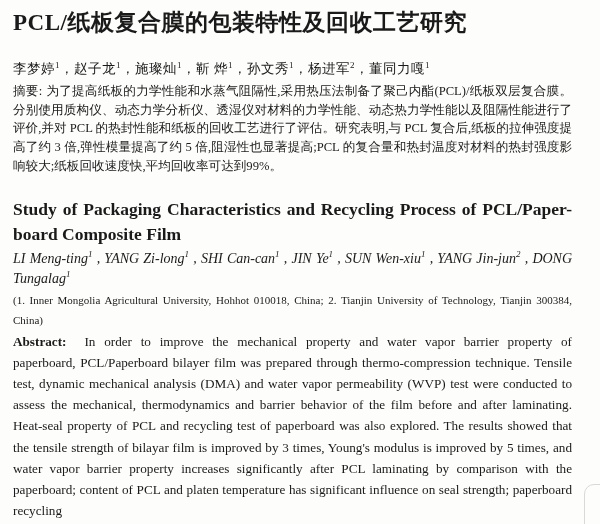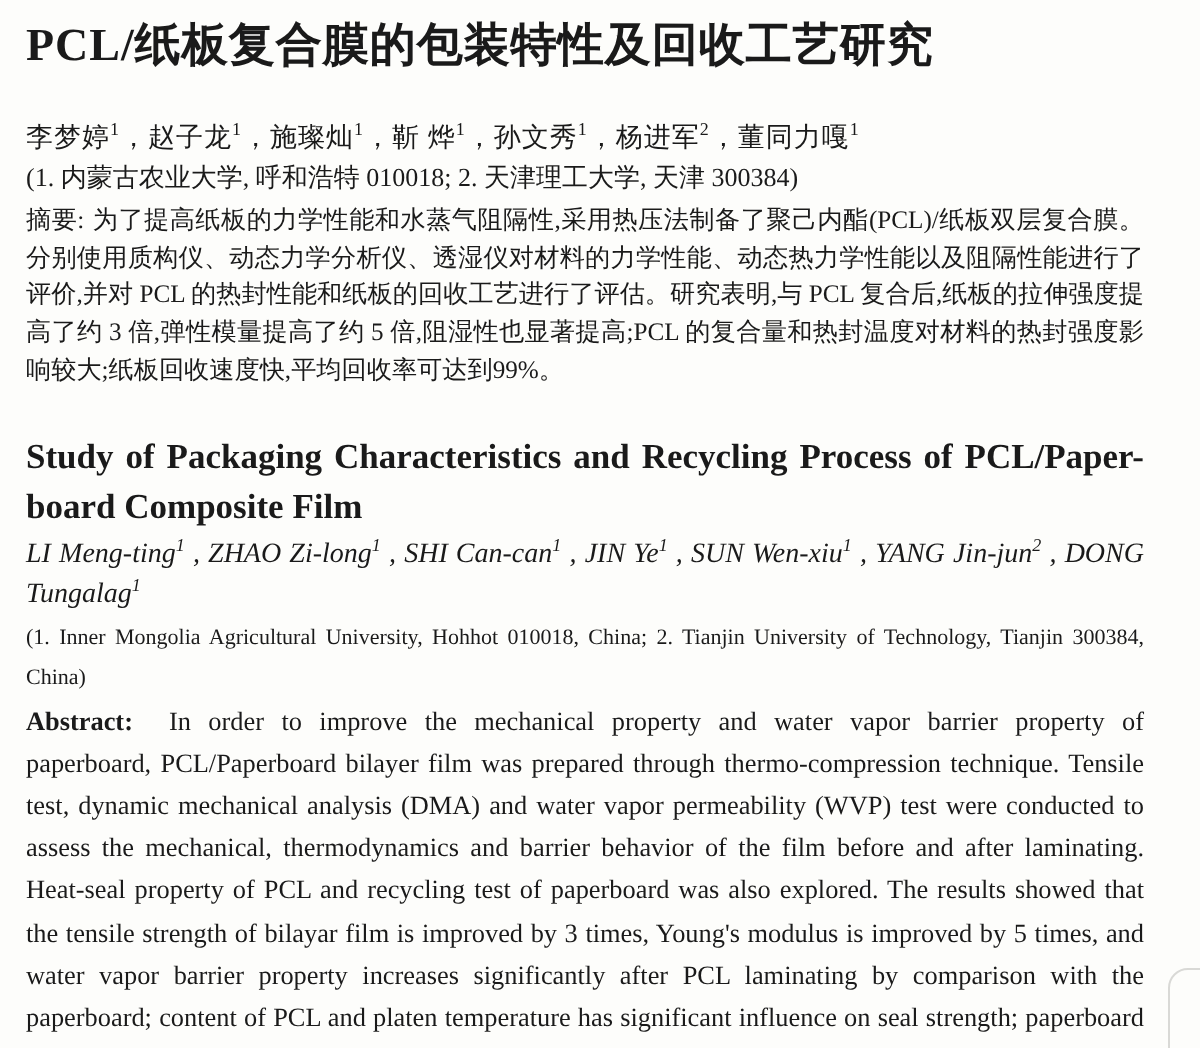--- a/index.html
+++ b/index.html
@@ -109,32 +109,31 @@
 </style>
 </head>
 <body>
 
 <div class="page">
 
   <h1 class="cn-title">PCL/纸板复合膜的包装特性及回收工艺研究</h1>
 
   <p class="cn-authors"><span>李梦婷</span><sup>1</sup><span>，</span><span>赵子龙</span><sup>1</sup><span>，</span><span>施璨灿</span><sup>1</sup><span>，</span><span>靳 烨</span><sup>1</sup><span>，</span><span>孙文秀</span><sup>1</sup><span>，</span><span>杨进军</span><sup>2</sup><span>，</span><span>董同力嘎</span><sup>1</sup></p>
 
-  <p class="cn-affil">(1. 内蒙古农业大学, 呼和浩特 010018; 2. 天津理工大学, 天津 300384)</p>
 
   <p class="cn-abstract"><span class="cjk-label">摘要:</span><span>为了提高纸板的力学性能和水蒸气阻隔性,采用热压法制备了聚己内酯(PCL)/纸板双层复合膜。分别使用质构仪、动态力学分析仪、透湿仪对材料的力学性能、动态热力学性能以及阻隔性能进行了评价,并对 PCL 的热封性能和纸板的回收工艺进行了评估。研究表明,与 PCL 复合后,纸板的拉伸强度提高了约 3 倍,弹性模量提高了约 5 倍,阻湿性也显著提高;PCL 的复合量和热封温度对材料的热封强度影响较大;纸板回收速度快,平均回收率可达到99%。</span></p>
 
 
 
   <h2 class="en-title">
       <span class="tline1">Study of Packaging Characteristics and Recycling Process of PCL/Paper-</span>
       <span class="tline2">board Composite Film</span>
     </h2>
 
-  <p class="en-authors"><span>LI Meng-ting</span><sup>1</sup><span> , </span><span>ZHAO Zi-long</span><sup>1</sup><span> , </span><span>SHI Can-can</span><sup>1</sup><span> , </span><span>JIN Ye</span><sup>1</sup><span> , </span><span>SUN Wen-xiu</span><sup>1</sup><span> , </span><span>YANG Jin-jun</span><sup>2</sup><span> , </span><span>DONG Tungalag</span><sup>1</sup></p>
+  <p class="en-authors"><span>LI Meng-ting</span><sup>1</sup><span> , </span><span>YANG Zi-long</span><sup>1</sup><span> , </span><span>SHI Can-can</span><sup>1</sup><span> , </span><span>JIN Ye</span><sup>1</sup><span> , </span><span>SUN Wen-xiu</span><sup>1</sup><span> , </span><span>YANG Jin-jun</span><sup>2</sup><span> , </span><span>DONG Tungalag</span><sup>1</sup></p>
 
   <p class="en-affil">(1. Inner Mongolia Agricultural University, Hohhot 010018, China; 2. Tianjin University of Technology, Tianjin 300384, China)</p>
 
   <p class="en-abstract"><span class="en-label">Abstract:</span><span>In order to improve the mechanical property and water vapor barrier property of paperboard, PCL/Paperboard bilayer film was prepared through thermo-compression technique. Tensile test, dynamic mechanical analysis (DMA) and water vapor permeability (WVP) test were conducted to assess the mechanical, thermodynamics and barrier behavior of the film before and after laminating. Heat-seal property of PCL and recycling test of paperboard was also explored. The results showed that the tensile strength of bilayar film is improved by 3 times, Young's modulus is improved by 5 times, and water vapor barrier property increases significantly after PCL laminating by comparison with the paperboard; content of PCL and platen temperature has significant influence on seal strength; paperboard recycling</span></p>
 
   <div class="corner-artifact"></div>
 
 </div>
 
 </body></html>

